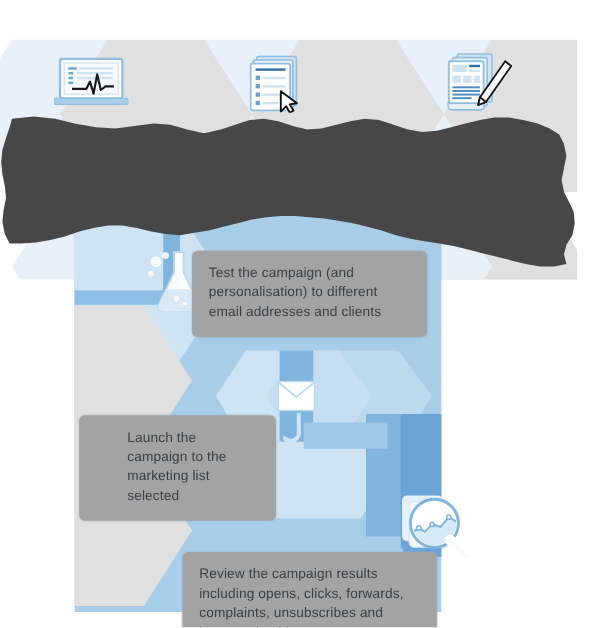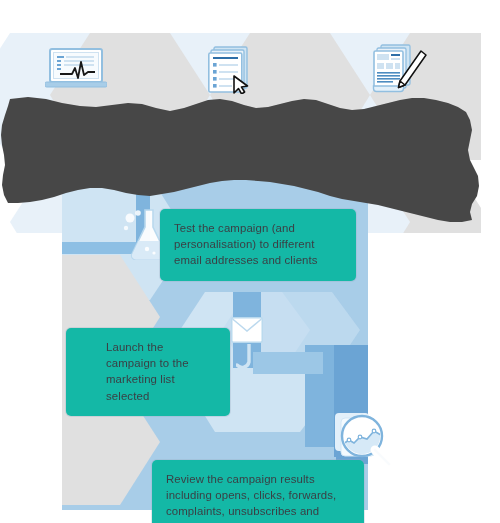--- a/index.html
+++ b/index.html
@@ -22,33 +22,33 @@
   }
   .layer {
     position: absolute;
     left: 0;
     top: 0;
     width: 500px;
     height: 523px;
   }
   .callout {
     position: absolute;
-    background: #14b8a6;
+    background: #a3a3a3;
     border-radius: 5px;
     box-shadow: 0 0 0 1px rgba(150,170,190,0.28);
     color: #3a4045;
     font-size: 11.4px;
     line-height: 16.2px;
     letter-spacing: 0.01em;
     box-sizing: border-box;
     padding: 11px 14px 12px 14px;
     z-index: 40;
   }
   #callout-test   { left: 160px; top: 209px; width: 196px; }
-  #callout-launch { left: 66px;  top: 328px; width: 164px; padding-left: 40px; }
+  #callout-launch { left: 66px;  top: 346px; width: 164px; padding-left: 40px; }
   #callout-review { left: 152px; top: 460px; width: 212px; }
   .icon-box {
     position: absolute;
     z-index: 30;
   }
   .mask-layer { z-index: 60; pointer-events: none; }
 </style>
 </head>
 <body>
 

